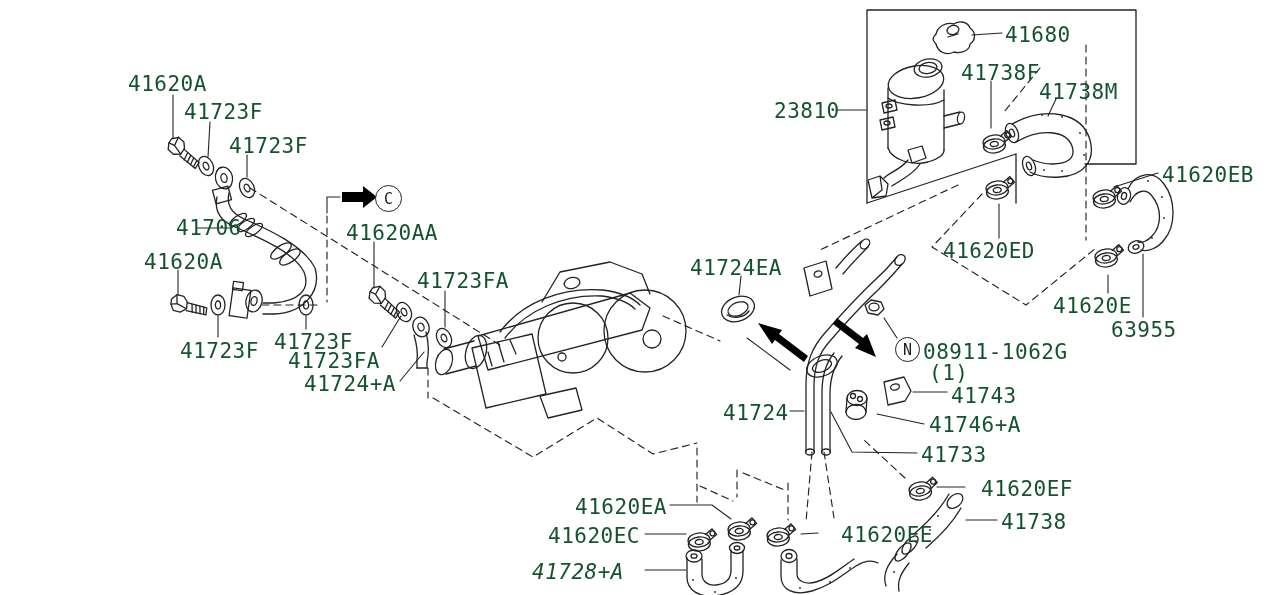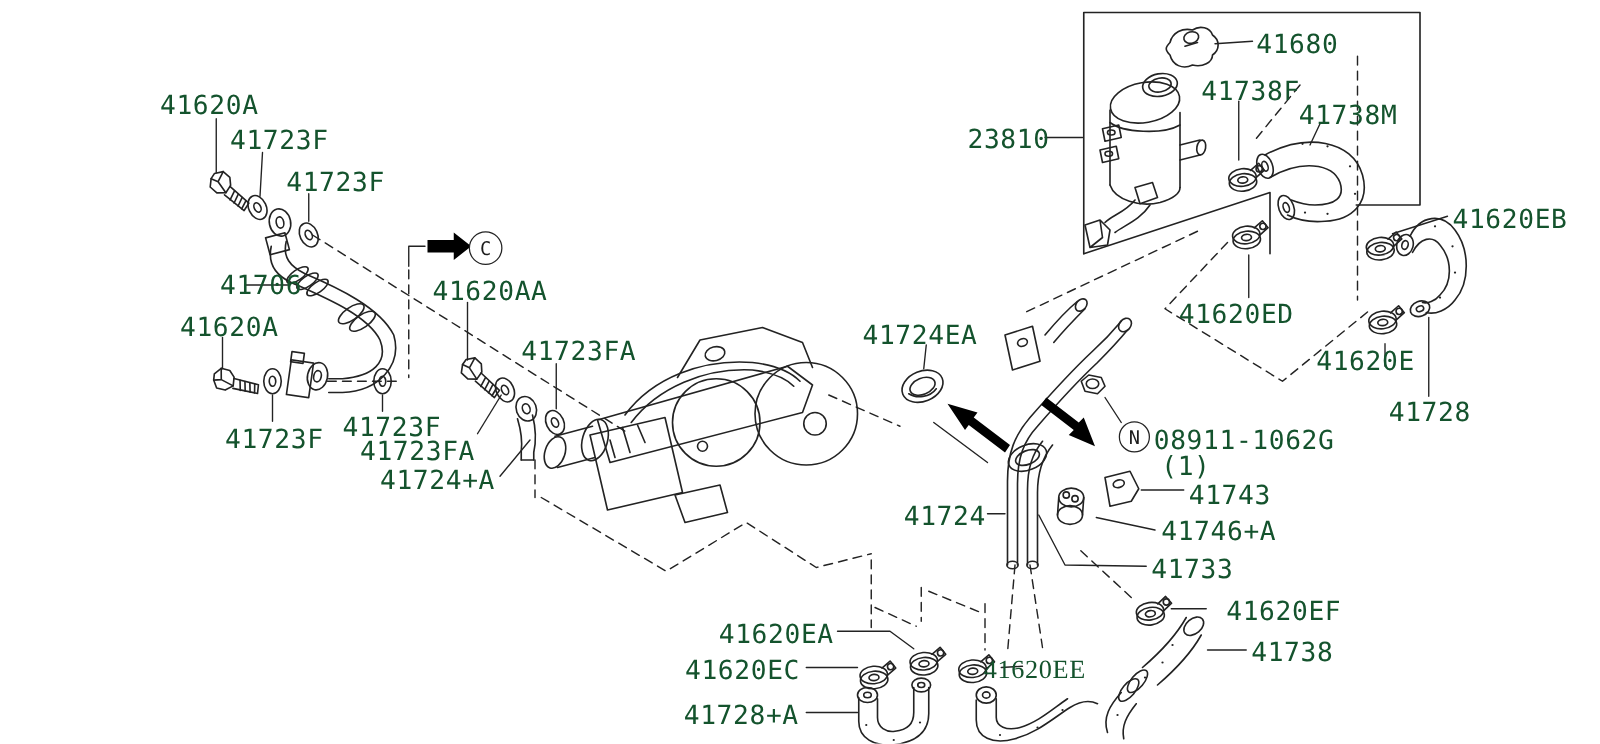--- a/index.html
+++ b/index.html
@@ -310,33 +310,33 @@
       <div class="part-label" style="left: 288px; top: 350px;">41723FA</div>
       <div class="part-label" style="left: 304px; top: 373px;">41724+A</div>
       <div class="part-label" style="left: 346px; top: 222px;">41620AA</div>
       <div class="part-label" style="left: 417px; top: 270px;">41723FA</div>
       <div class="part-label" style="left: 1005px; top: 24px;">41680</div>
       <div class="part-label" style="left: 961px; top: 62px;">41738F</div>
       <div class="part-label" style="left: 1039px; top: 81px;">41738M</div>
       <div class="part-label" style="left: 774px; top: 100px;">23810</div>
       <div class="part-label" style="left: 1162px; top: 164px;">41620EB</div>
       <div class="part-label" style="left: 943px; top: 240px;">41620ED</div>
-      <div class="part-label" style="left: 1053px; top: 278px;">41620E</div>
-      <div class="part-label" style="left: 1111px; top: 319px;">41728</div>
+      <div class="part-label" style="left: 1053px; top: 295px;">41620E</div>
+      <div class="part-label" style="left: 1111px; top: 319px;">63955</div>
       <div class="part-label" style="left: 690px; top: 257px;">41724EA</div>
       <div class="part-label" style="left: 951px; top: 385px;">41743</div>
       <div class="part-label" style="left: 929px; top: 414px;">41746+A</div>
       <div class="part-label" style="left: 921px; top: 444px;">41733</div>
       <div class="part-label" style="left: 723px; top: 402px;">41724</div>
       <div class="part-label" style="left: 969px; top: 478px; margin-left: 12px;">41620EF</div>
       <div class="part-label" style="left: 1001px; top: 511px;">41738</div>
       <div class="part-label" style="left: 575px; top: 496px;">41620EA</div>
       <div class="part-label" style="left: 548px; top: 525px;">41620EC</div>
-      <div class="part-label" style="left: 547px; top: 561px;">41728+A</div>
-      <div class="part-label" style="left: 787px; top: 524px; font-family: Liberation Serif, serif;">41620EE</div>
+      <div class="part-label" style="left: 532px; top: 561px; font-style: italic;">41728+A</div>
+      <div class="part-label" style="left: 841px; top: 524px;">41620EE</div>
     </div>
 
 <div class="circle-marker" id="marker-c">C</div>
 
 <div class="circle-marker" id="note-n-circle">N</div>
 <div class="part-label" id="note-n-number">08911-1062G</div>
 <div class="part-label" id="note-n-qty">(1)</div>
 
 </div>
 

